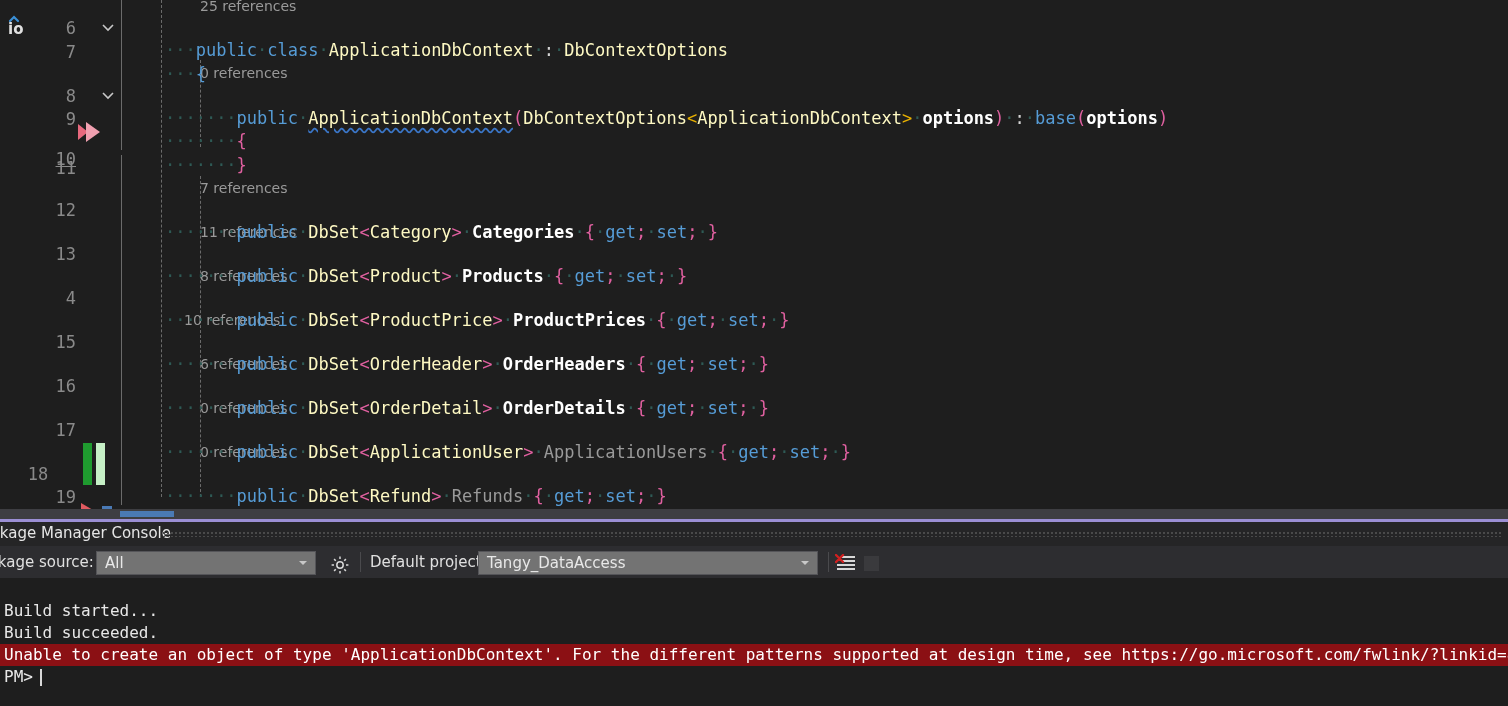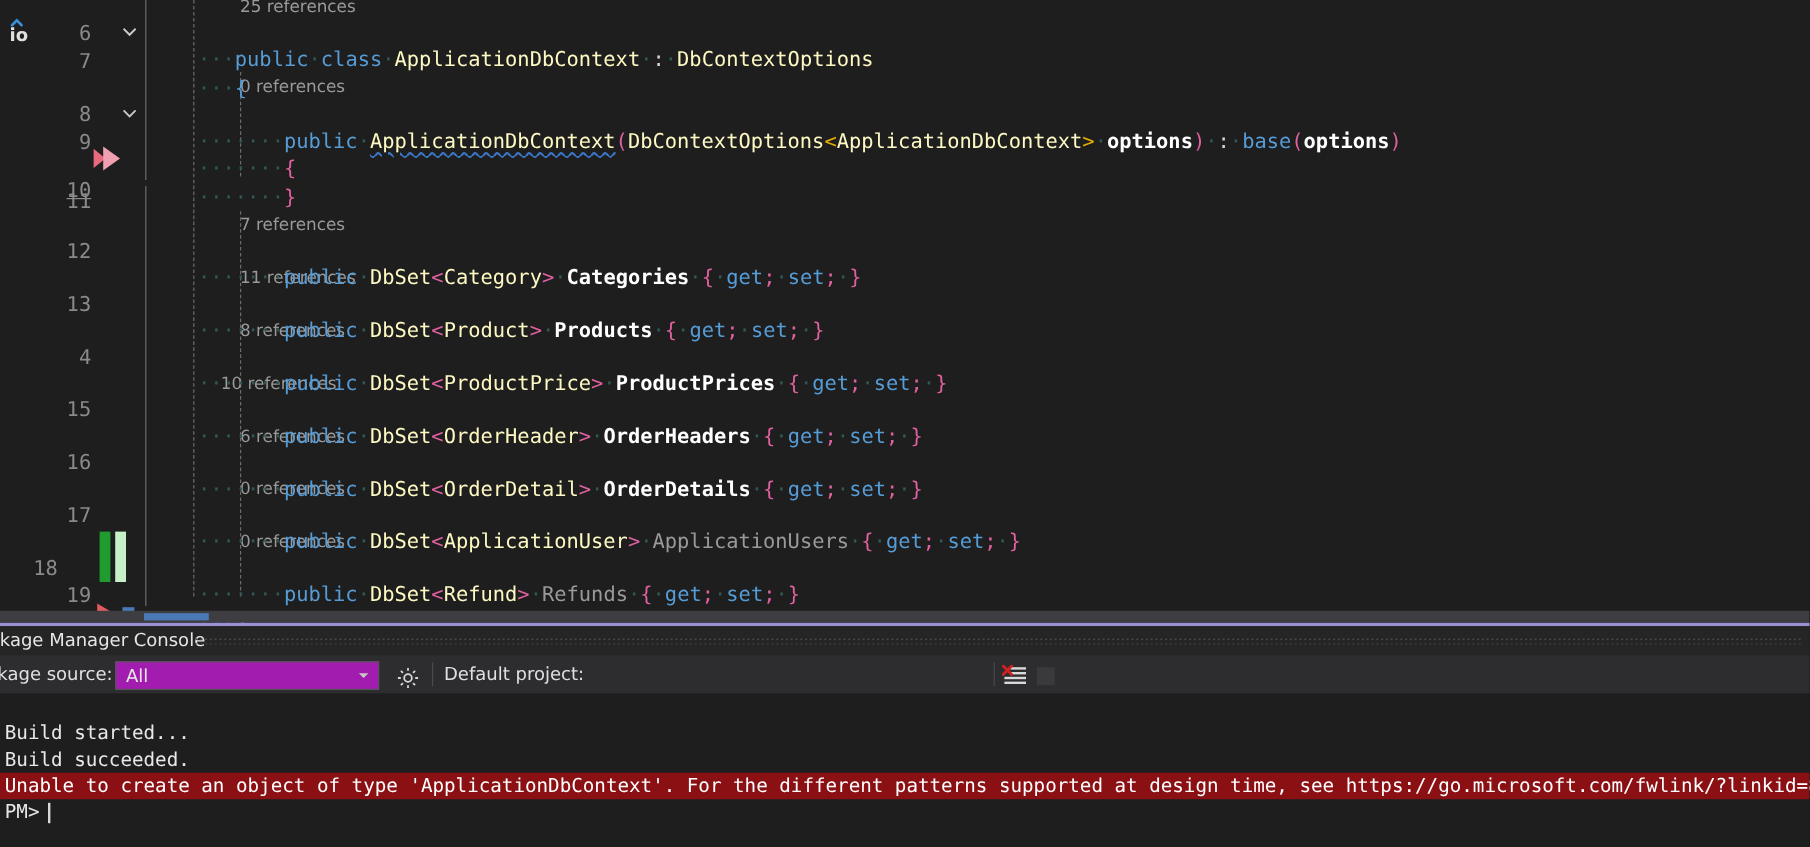--- a/index.html
+++ b/index.html
@@ -161,21 +161,21 @@
     top: 7px;
     font-size: 15px;
     color: #e0e0e0;
     white-space: nowrap;
   }
 
   .combo {
     position: absolute;
     top: 5px;
     height: 24px;
-    background: #a21caf;
+    background: #737373;
     border: 1px solid #555559;
   }
   .combo-text {
     position: absolute;
     left: 8px; top: 2px;
     font-size: 15px;
     color: #e8e8e8;
     white-space: nowrap;
   }
   .combo-arrow {
@@ -382,20 +382,24 @@
                    M4.1 4.1 L5.8 5.8 M14.2 14.2 L15.9 15.9
                    M15.9 4.1 L14.2 5.8 M5.8 14.2 L4.1 15.9"></path>
         </g>
       </svg>
     </div>
 
     <div id="tb-sep"></div>
 
     <div class="tb-label" style="left:370px;">Default project:</div>
 
+    <div class="combo" style="left:478px;width:340px;">
+      <span class="combo-text">Tangy_DataAccess</span>
+      <span class="combo-arrow"></span>
+    </div>
 
     <div id="tb-sep2"></div>
 
     <div style="position:absolute;left:835px;top:8px;width:22px;height:20px;">
       <svg width="22" height="20" viewBox="0 0 22 20">
         <rect x="7" y="2" width="13" height="2" fill="#d8d8d8"></rect>
         <rect x="7" y="6" width="13" height="2" fill="#d8d8d8"></rect>
         <rect x="2" y="10" width="18" height="2" fill="#d8d8d8"></rect>
         <rect x="2" y="14" width="18" height="2" fill="#d8d8d8"></rect>
         <path d="M1 1 L8 8 M8 1 L1 8" stroke="#d02020" stroke-width="2.4" stroke-linecap="round"></path>

